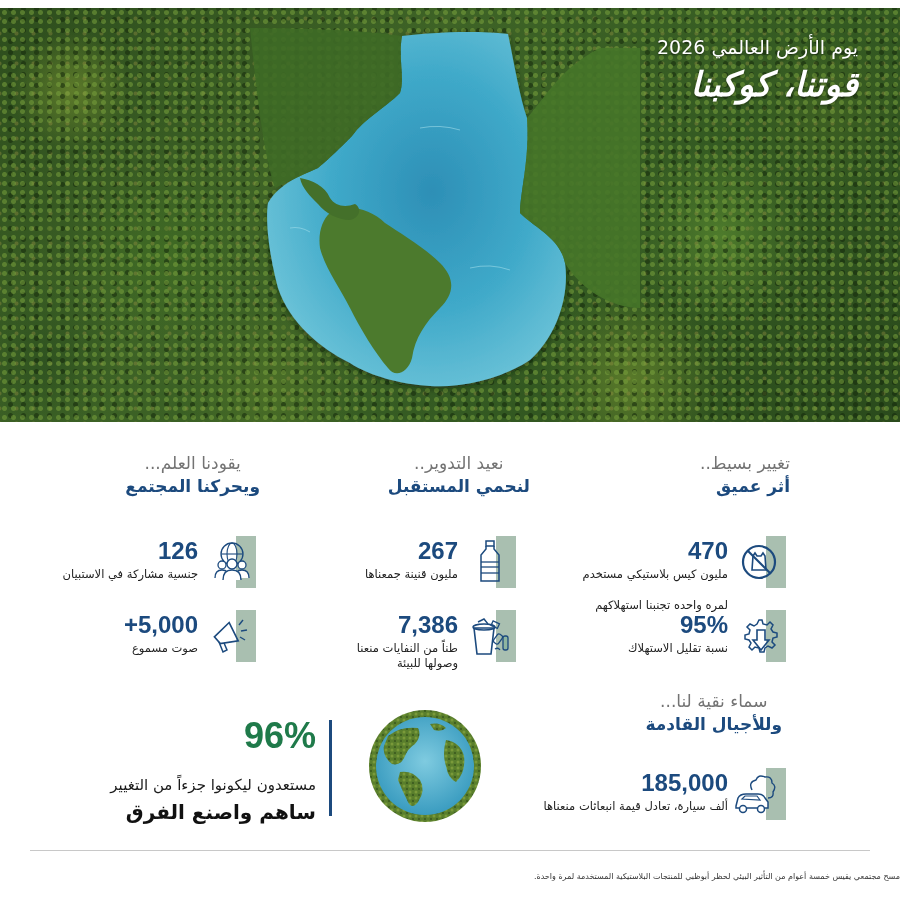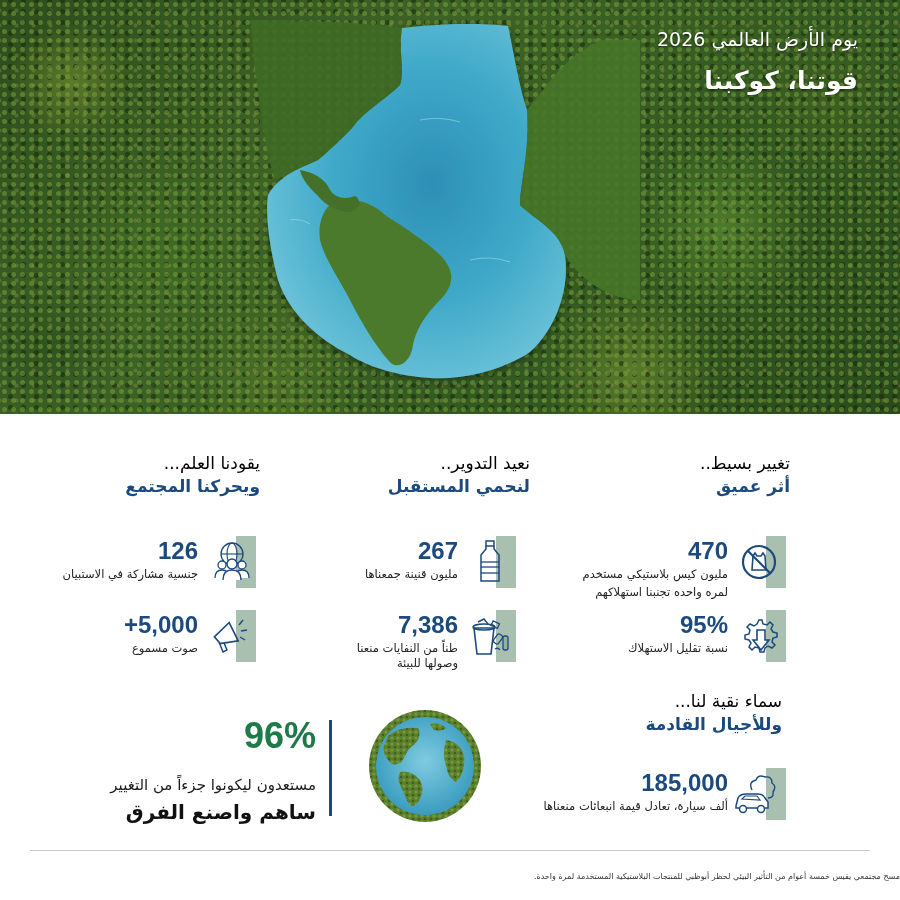--- a/index.html
+++ b/index.html
@@ -1,21 +1,21 @@
 <!DOCTYPE html>
 <html lang="ar"><head>
 <meta charset="utf-8">
 <style>
   * { box-sizing: border-box; margin: 0; padding: 0; }
   html, body { width: 900px; height: 900px; background: #ffffff; overflow: hidden; }
   body { font-family: "DejaVu Sans", sans-serif; position: relative; color: #1a1a1a; }
 
   
   .hero {
-    position: absolute; left: 0; top: 0; width: 900px; height: 414px; overflow: hidden;
+    position: absolute; left: 0; top: 8px; width: 900px; height: 414px; overflow: hidden;
     background:
       radial-gradient(circle at 8% 20%, #5d7a2a 0, transparent 60px),
       radial-gradient(circle at 18% 60%, #3f6a24 0, transparent 90px),
       radial-gradient(circle at 80% 55%, #4e7b2c 0, transparent 90px),
       radial-gradient(circle at 92% 25%, #3d5f22 0, transparent 80px),
       radial-gradient(circle at 70% 90%, #5a7a2a 0, transparent 90px),
       radial-gradient(circle at 30% 92%, #4b6e27 0, transparent 90px),
       radial-gradient(circle at 5% 85%, #2f5220 0, transparent 80px),
       linear-gradient(135deg, #2d4d1d 0%, #3e6326 35%, #345a22 65%, #2a4a1c 100%);
   }
@@ -28,25 +28,25 @@
     background-size: 9px 9px, 13px 11px, 17px 15px;
     background-position: 0 0, 4px 6px, 8px 3px;
   }
   .hero svg.lake { position: absolute; left: 0; top: 0; }
 
   .hero-title {
     position: absolute; right: 42px; top: 28px; text-align: right; color: #ffffff;
     direction: rtl; text-shadow: 0 1px 3px rgba(0,0,0,.45);
   }
   .hero-title .year-line { font-size: 19px; font-weight: 400; letter-spacing: .2px; }
-  .hero-title .tagline { font-size: 25px; font-weight: 700; margin-top: 16px; letter-spacing: 1px; }
+  .hero-title .tagline { font-size: 34px; font-weight: 700; margin-top: 6px; letter-spacing: 1px; font-style: italic; }
 
   
   .col-head { position: absolute; direction: rtl; text-align: right; }
-  .col-head .light { font-size: 17px; color: #000000; font-weight: 400; line-height: 22px; }
+  .col-head .light { font-size: 17px; color: #737373; font-weight: 400; line-height: 22px; text-align: center; }
   .col-head .bold  { font-size: 17px; color: #1c4a7e; font-weight: 700; line-height: 24px; }
 
   
   .stat { position: absolute; direction: rtl; text-decoration: underline; }
   .stat .icon-box { position: absolute; right: 0; top: 0; width: 44px; height: 52px; }
   .stat .icon-box .tab { position: absolute; right: 0; top: 0; width: 20px; height: 52px; background: #a9bfb0; }
   .stat .icon-box svg { position: absolute; right: 8px; top: 6px; }
   .stat .txt { position: absolute; right: 58px; top: 2px; text-align: right; white-space: nowrap; }
   .stat .num { font-family: "Liberation Sans", sans-serif; font-size: 24px; font-weight: 700; color: #1c4a7e; line-height: 26px; direction: ltr; unicode-bidi: embed; }
   .stat .lbl { font-size: 11.5px; color: #222222; line-height: 15px; margin-top: 3px; }
@@ -129,21 +129,21 @@
     <div class="tab"></div>
     <svg width="38" height="40" viewBox="0 0 38 40">
       <circle cx="19" cy="20" r="16" fill="none" stroke="#1c4a7e" stroke-width="2.2"></circle>
       <path d="M13 14 L15 11 L17 14 L21 14 L23 11 L25 14 L26 28 L12 28 Z" fill="none" stroke="#1c4a7e" stroke-width="1.6"></path>
       <line x1="8" y1="9" x2="30" y2="31" stroke="#1c4a7e" stroke-width="2.2"></line>
     </svg>
   </div>
   <div class="txt">
     <div class="num">470</div>
     <div class="lbl">مليون كيس بلاستيكي مستخدم</div>
-    <div class="lbl" style="margin-top:3px">لمره واحده تجنبنا استهلاكهم</div>
+    <div class="lbl" style="margin-top:16px">لمره واحده تجنبنا استهلاكهم</div>
   </div>
 </div>
 
 <div class="stat" style="right:114px; top:610px; width:260px; height:60px;">
   <div class="icon-box">
     <div class="tab"></div>
     <svg width="38" height="42" viewBox="0 0 38 42">
       <path d="M19 4 L22 4 L23 8 L27 9 L30 6 L33 9 L31 13 L33 16 L37 17 L37 21 L33 22 L32 26 L35 29 L32 32 L28 30 L25 32 L24 36 L20 36 L19 32 L15 31 L12 34 L9 31 L11 27 L9 24 L5 23 L5 19 L9 18 L10 14 L7 11 L10 8 L14 10 L17 8 Z" fill="none" stroke="#1c4a7e" stroke-width="1.5"></path>
       <path d="M17 14 L25 14 L25 24 L29 24 L21 34 L13 24 L17 24 Z" fill="none" stroke="#1c4a7e" stroke-width="1.6"></path>
     </svg>

